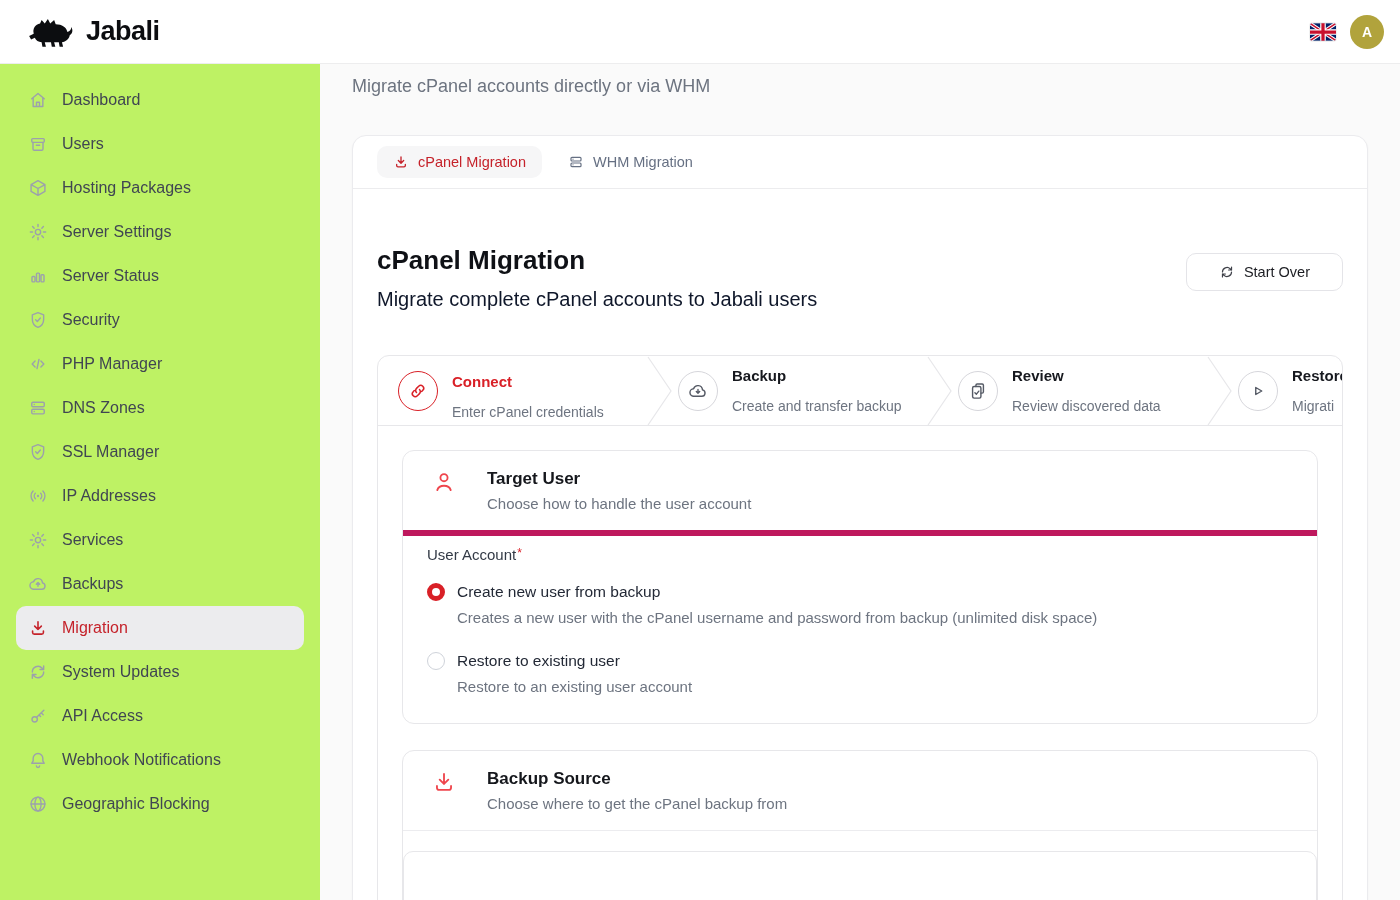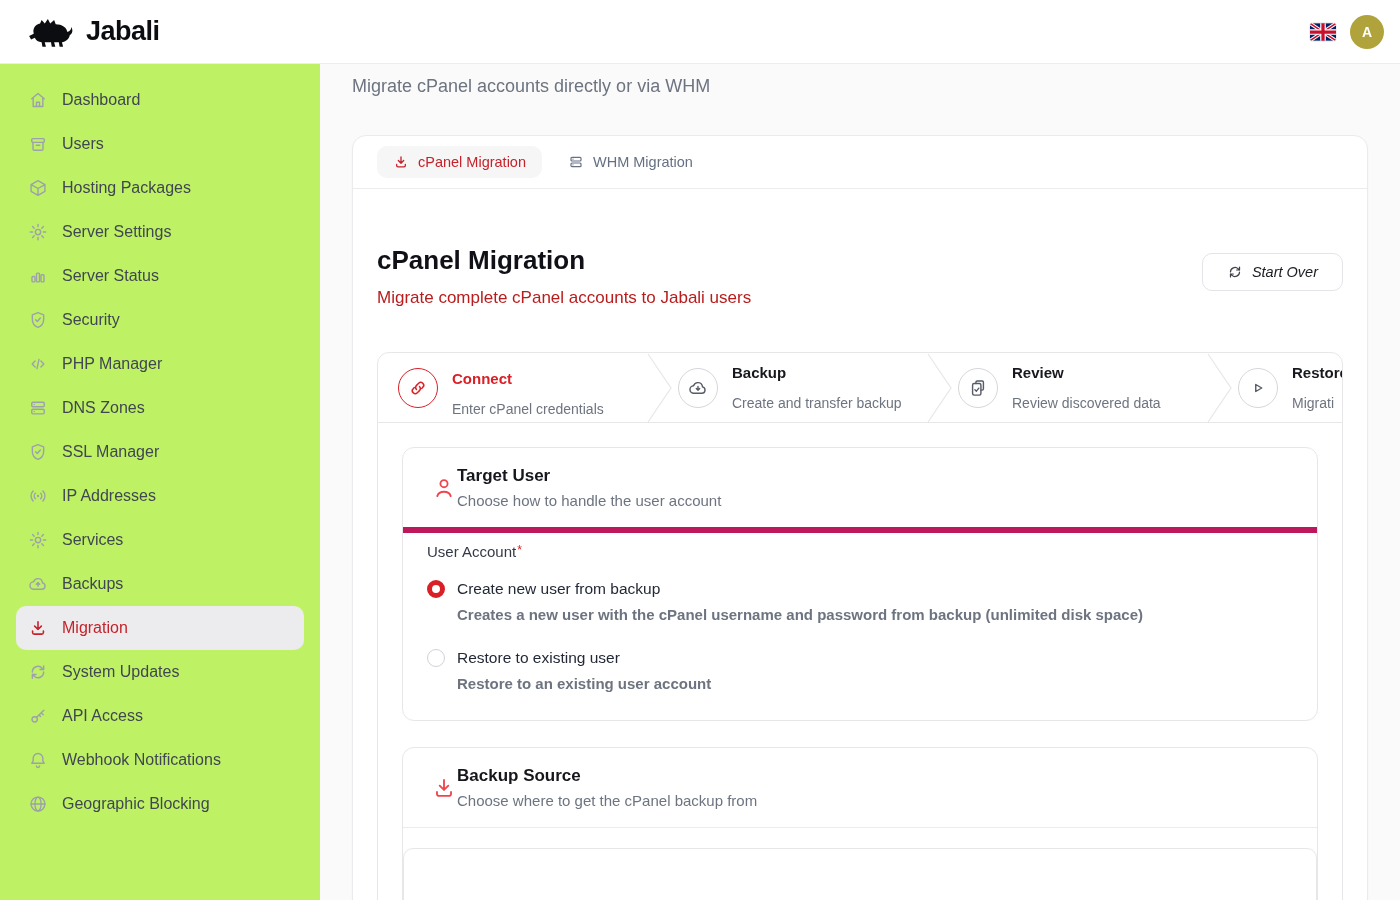--- a/index.html
+++ b/index.html
@@ -37,58 +37,58 @@
 
   .tabrow { display:flex; align-items:center; gap:10px; padding:10px 24px; border-bottom:1px solid #ececee; }
   .tab { display:flex; align-items:center; gap:9px; padding:8px 16px; border-radius:10px;
     font-size:14.5px; color:#667083; cursor:pointer; }
   .tab svg { width:16px; height:16px; }
   .tab.active { background:#f6f6f7; color:#c5222a; font-weight:500; }
 
   .card-content { padding:24px 24px 24px; }
   .headrow { display:flex; justify-content:space-between; align-items:flex-start; margin-top:32px; }
   .h2 { font-size:26px; line-height:31px; font-weight:800; color:#0f1116; }
-  .panel-sub { font-size:17px; color:#b91c1c; margin-top:12px; }
-  .btn-ghost { display:flex; align-items:center; gap:9px; height:38px; padding:0 24px; margin-top:8px;
+  .panel-sub { font-size:20px; color:#0f172a; margin-top:12px; }
+  .btn-ghost { display:flex; align-items:center; gap:9px; height:38px; padding:0 32px; margin-top:8px;
     background:#fff; border:1px solid #e4e4e8; border-radius:10px; font-size:14.5px; color:#1c1d22;
-    cursor:pointer; font-family:inherit;font-style:italic; }
+    cursor:pointer; font-family:inherit; }
   .btn-ghost svg { width:16px; height:16px; color:#3f4149; }
 
   .inner-panel { margin-top:44px; border:1px solid #e7e7ea; border-radius:12px; overflow:hidden; background:#fff; }
   .steps { display:flex; align-items:center; height:70px; padding-left:20px; border-bottom:1px solid #e7e7ea; overflow:hidden; }
   .step { flex:none; width:240px; display:flex; align-items:center; gap:14px; }
   .step-circle { width:40px; height:40px; border-radius:50%; border:1.5px solid #d6d6db;
     display:flex; align-items:center; justify-content:center; color:#565b66; flex:none; }
   .step-circle svg { width:20px; height:20px; }
   .step-title { font-size:15px; font-weight:600; color:#17191f; }
   .step-desc { font-size:14px; color:#6d7480; margin-top:14px; white-space:nowrap; }
   .step.active .step-circle { border-color:#d92027; color:#d92027; }
   .step.active .step-title { color:#d92027;margin-top:12px; }
   .step-sep { flex:none; }
 
   .panel-body { padding:24px; }
   .sec-card { border:1px solid #e7e7ea; border-radius:12px; background:#fff; }
   .sec-card + .sec-card { margin-top:26px; }
-  .sec-head { display:flex; align-items:center; gap:0; padding:18px 24px 18px 28px; }
+  .sec-head { display:flex; align-items:flex-start; gap:30px; padding:18px 24px 18px 28px; }
   .sec-head .hicon { width:26px; height:26px; color:#ef464d; flex:none; display:flex; }
   .sec-head .hicon svg { width:26px; height:26px; }
   .sec-title { font-size:17px; font-weight:700; color:#15171c; }
   .sec-sub { font-size:15px; color:#6d7480; margin-top:6px; }
   .sec-body { border-top:6px solid #be185d; padding:10px 24px 28px; }
 
   .field-label { font-size:15px; color:#333a46; }
   .req { color:#d92027; font-size:12px; vertical-align:top; margin-left:1px; }
   .opt { margin-top:20px; }
   .opt + .opt { margin-top:26px; }
   .opt-row { display:flex; align-items:center; gap:12px; cursor:pointer; }
   .radio { width:18px; height:18px; border-radius:50%; flex:none; background:#fff; }
   .radio.on { border:5.5px solid #d92027; }
   .radio.off { border:1.5px solid #cfd3da; }
   .opt-label { font-size:15.5px; color:#232936; }
-  .opt-desc { font-size:15px; color:#6d7480; margin-top:8px; padding-left:30px;font-weight:bold; }
+  .opt-desc { font-size:15px; color:#6d7480; margin-top:8px; padding-left:30px; }
 
   .src-box { margin-top:10px; border:1px solid #e7e7ea; border-radius:10px; height:64px; }
   .bs-body { border-top:1px solid #ececef; padding:10px 0 0; }
 </style>
 </head>
 <body>
 
 <header class="topbar">
   <div class="brand">
     <svg width="50" height="36" viewBox="0 0 64 44">

